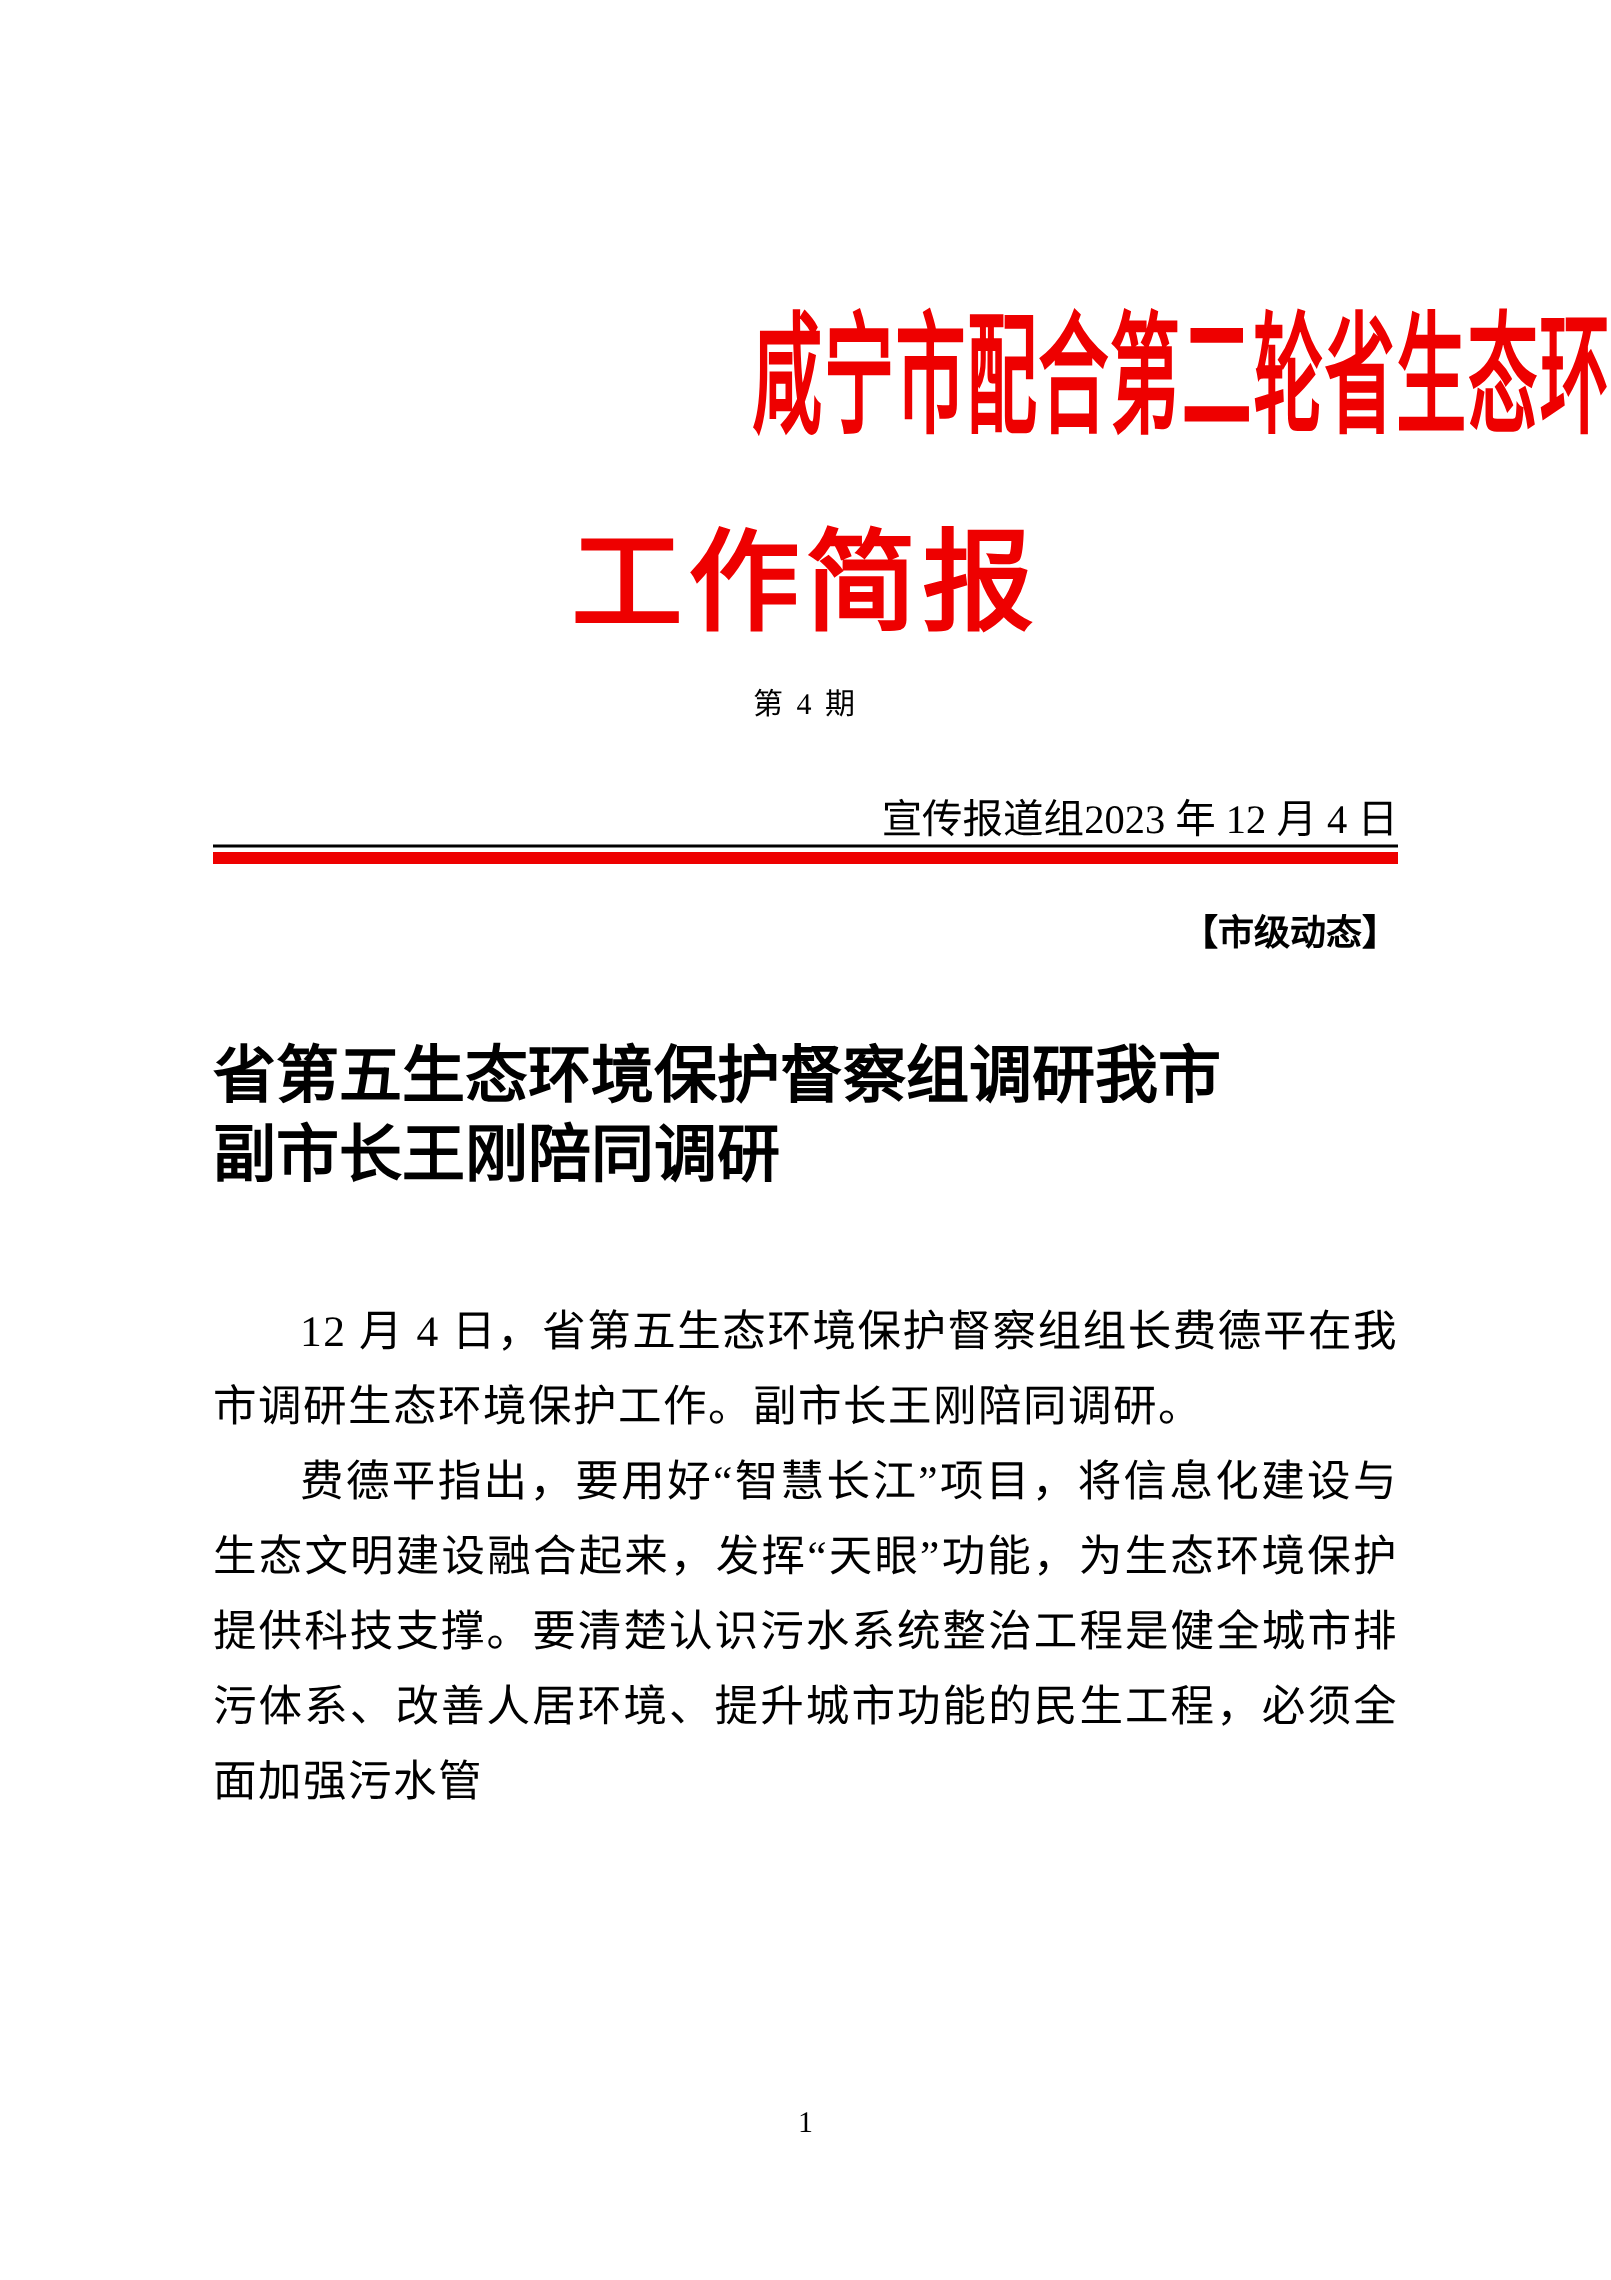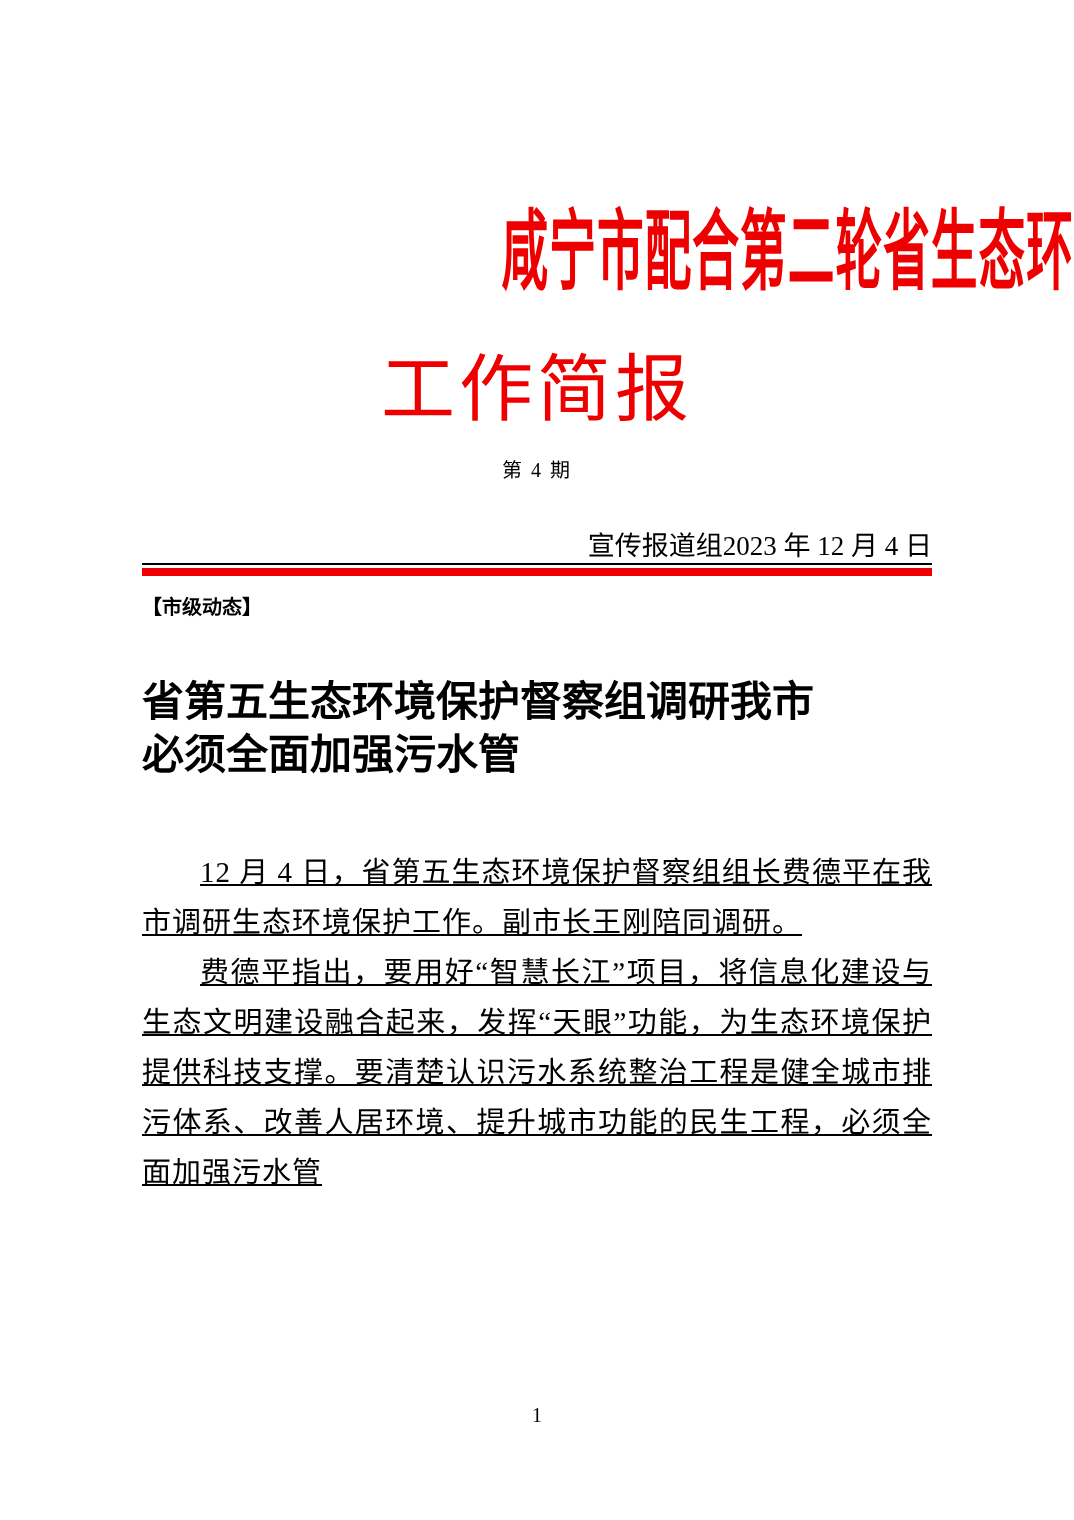--- a/index.html
+++ b/index.html
@@ -28,53 +28,54 @@
     display:inline-block;
     transform:scaleX(0.53);
     transform-origin:50% 50%;
     font-size:88px;font-weight:900;
     color:var(--accent-red);
     letter-spacing:2px;
     font-family:"Liberation Serif","DejaVu Serif",serif;
   }
   .masthead-line2{
     margin-top:22px;line-height:82px;
-    font-size:74px;font-weight:400;
+    font-size:74px;font-weight:700;
     color:var(--accent-red);
     letter-spacing:4px;
     font-family:"Liberation Serif","DejaVu Serif",serif;
   }
   .issue-no{
     margin-top:24px;line-height:30px;
     font-size:20px;letter-spacing:2px;
   }
 
   
   .header-row{
     margin-top:46px;line-height:30px;
     display:flex;justify-content:flex-end;align-items:baseline;
     font-size:27px;
   }
   .rule-thin{margin-top:2px;border:0;border-top:2px solid #000;height:0;}
   .rule-red{margin-top:3px;height:8px;background:var(--accent-red);}
 
   
   .section-label{
-    margin-top:12px;line-height:38px;
-    font-size:20px;font-weight:bold;
+    margin-top:28px;line-height:38px;
+    font-size:24px;font-weight:bold;
     font-family:"Liberation Sans","DejaVu Sans",sans-serif;
+    text-align:right;
   }
 
   
   .article-title{
     margin-top:50px;text-align:left;
     font-size:42px;font-weight:bold;line-height:53px;
     font-family:"Liberation Serif","DejaVu Serif",serif;
   }
-  .article-body{margin-top:65px;text-decoration:underline;}
+  .article-body{margin-top:65px;}
   .article-body p{
     margin:0;
     font-size:29px;line-height:50px;
     text-align:justify;
     text-indent:2em;
     letter-spacing:1px;
   }
 
   
   .page-number{
@@ -100,21 +101,21 @@
       <span>宣传报道组</span>
       <span>2023 年 12 月 4 日</span>
     </div>
     <div class="rule-thin"></div>
     <div class="rule-red"></div>
 
     <div class="section-label">【市级动态】</div>
 
     <div class="article-title">
       <div>省第五生态环境保护督察组调研我市</div>
-      <div>必须全面加强污水管</div>
+      <div>副市长王刚陪同调研</div>
     </div>
 
     <div class="article-body">
       <p>12 月 4 日，省第五生态环境保护督察组组长费德平在我市调研生态环境保护工作。副市长王刚陪同调研。</p>
       <p>费德平指出，要用好“智慧长江”项目，将信息化建设与生态文明建设融合起来，发挥“天眼”功能，为生态环境保护提供科技支撑。要清楚认识污水系统整治工程是健全城市排污体系、改善人居环境、提升城市功能的民生工程，必须全面加强污水管</p>
     </div>
 
   </div>
 
   <div class="page-number">1</div>

